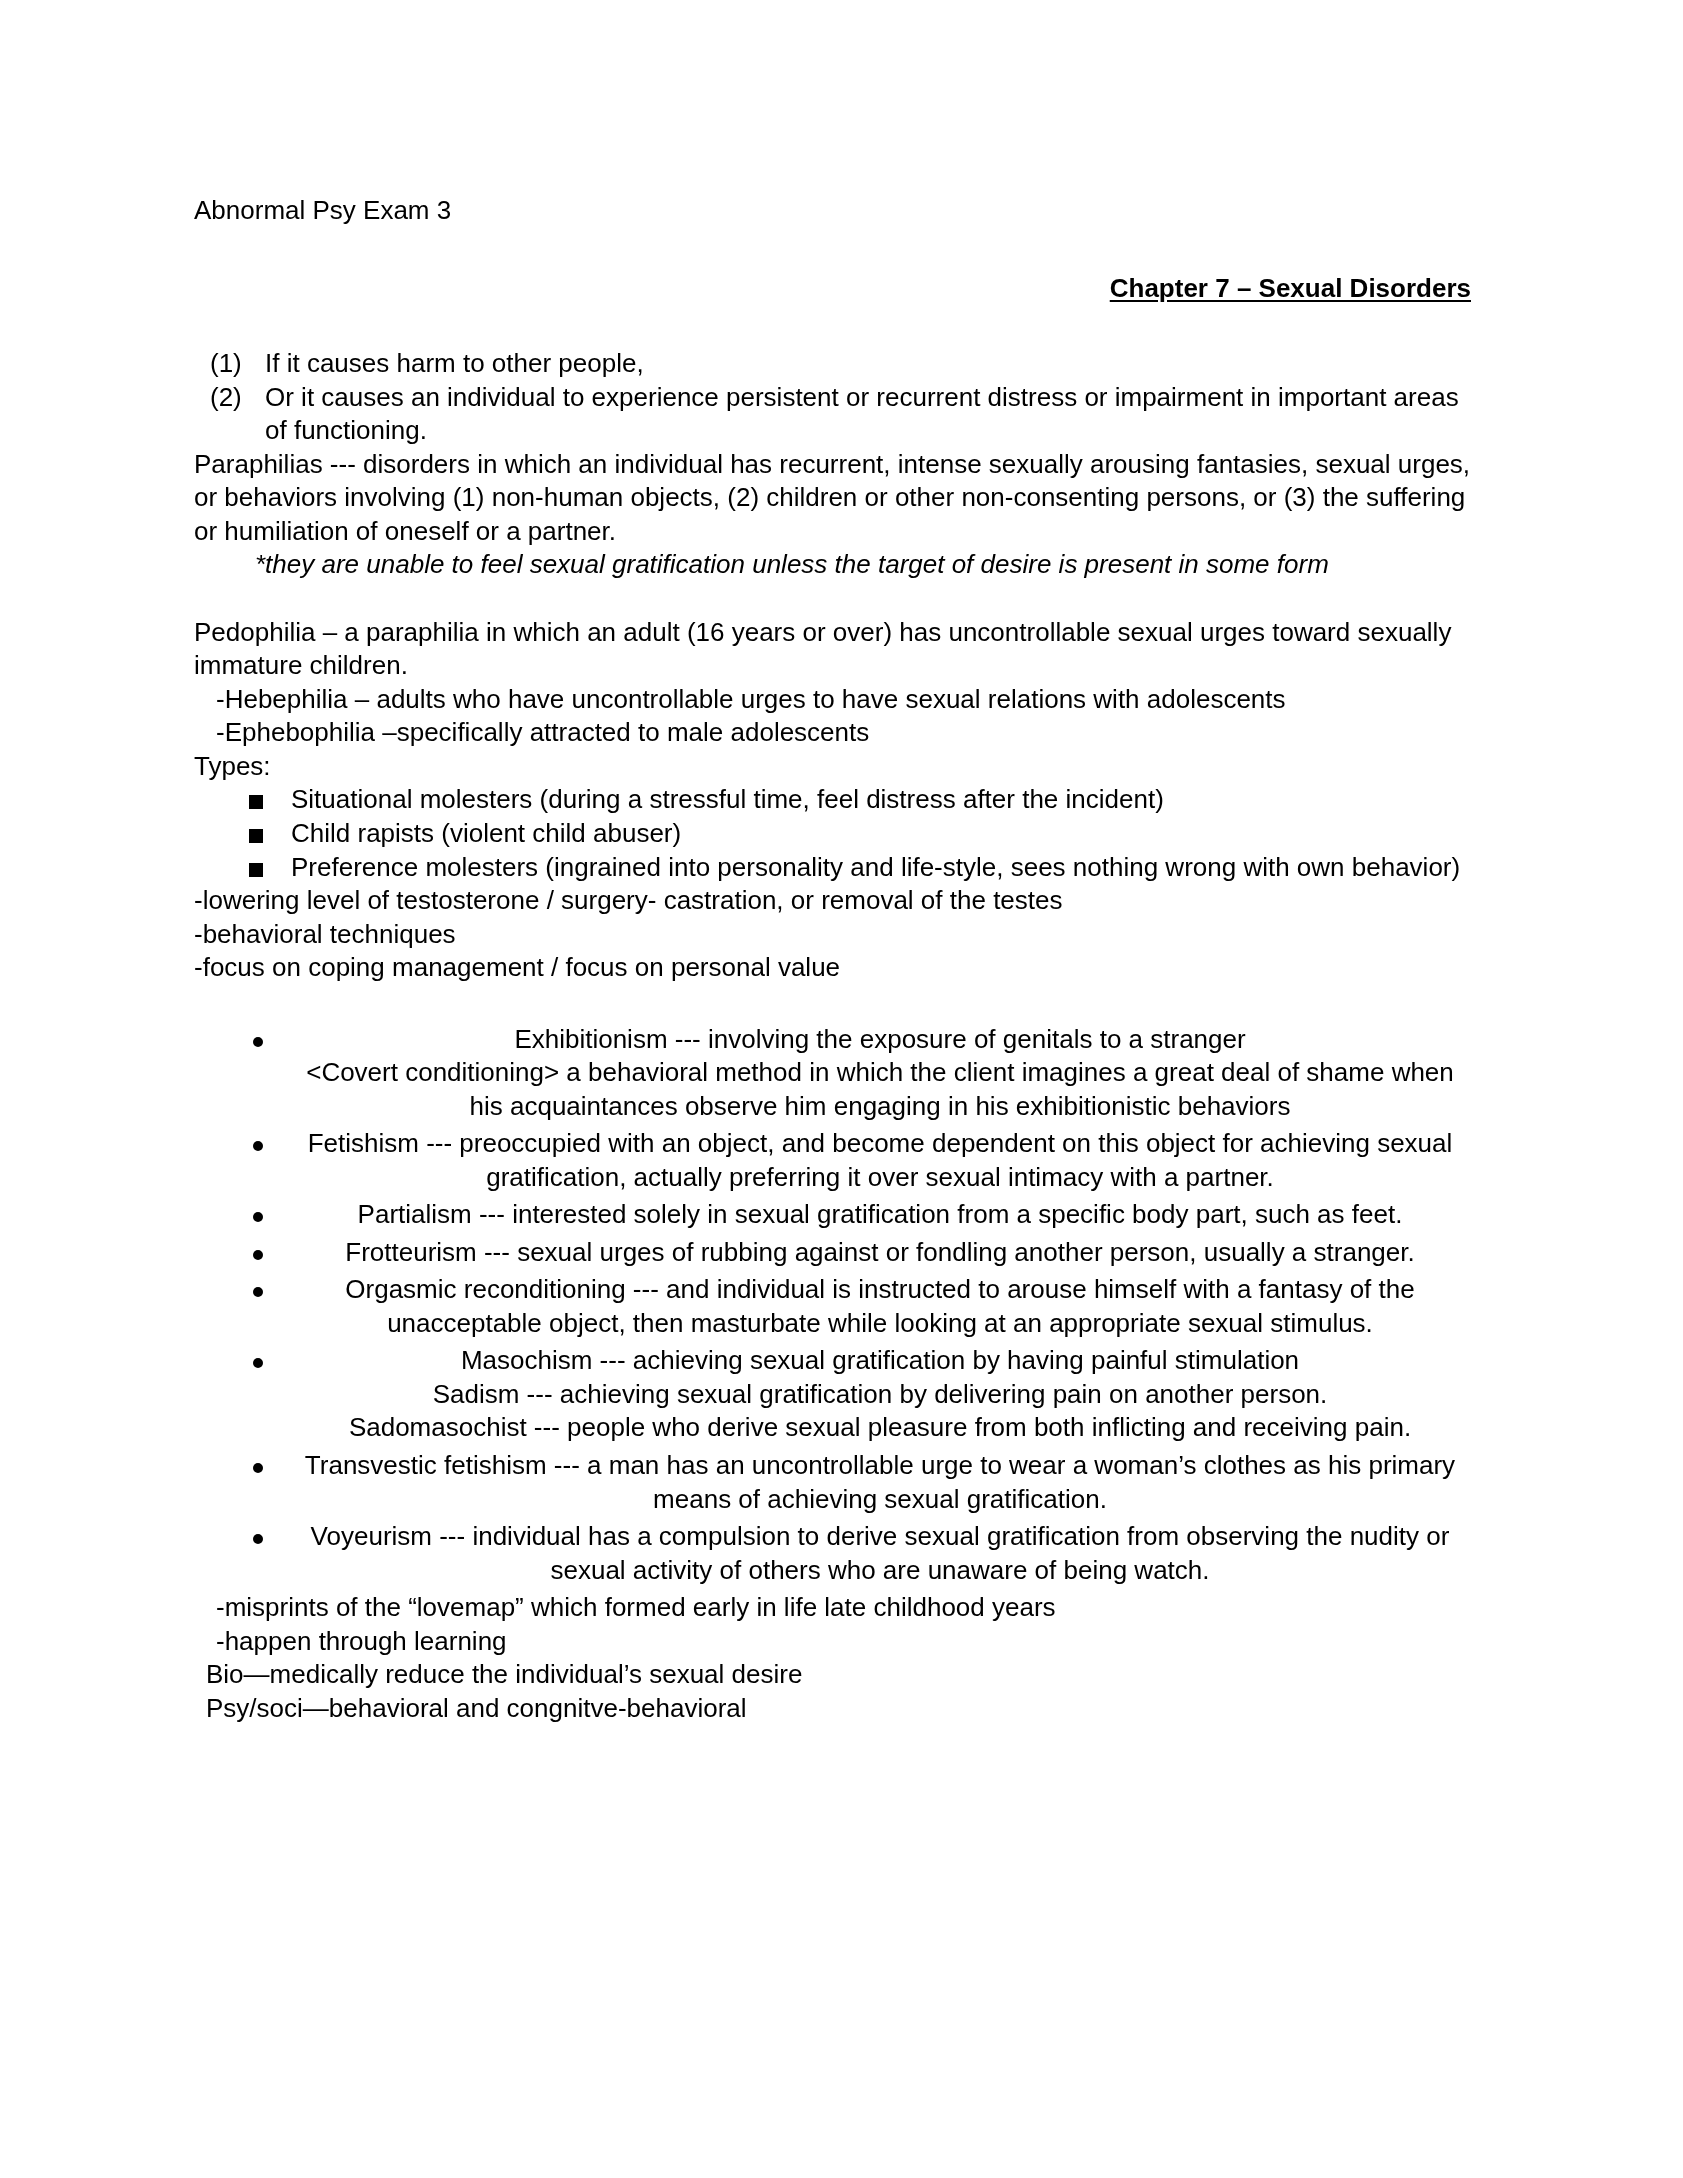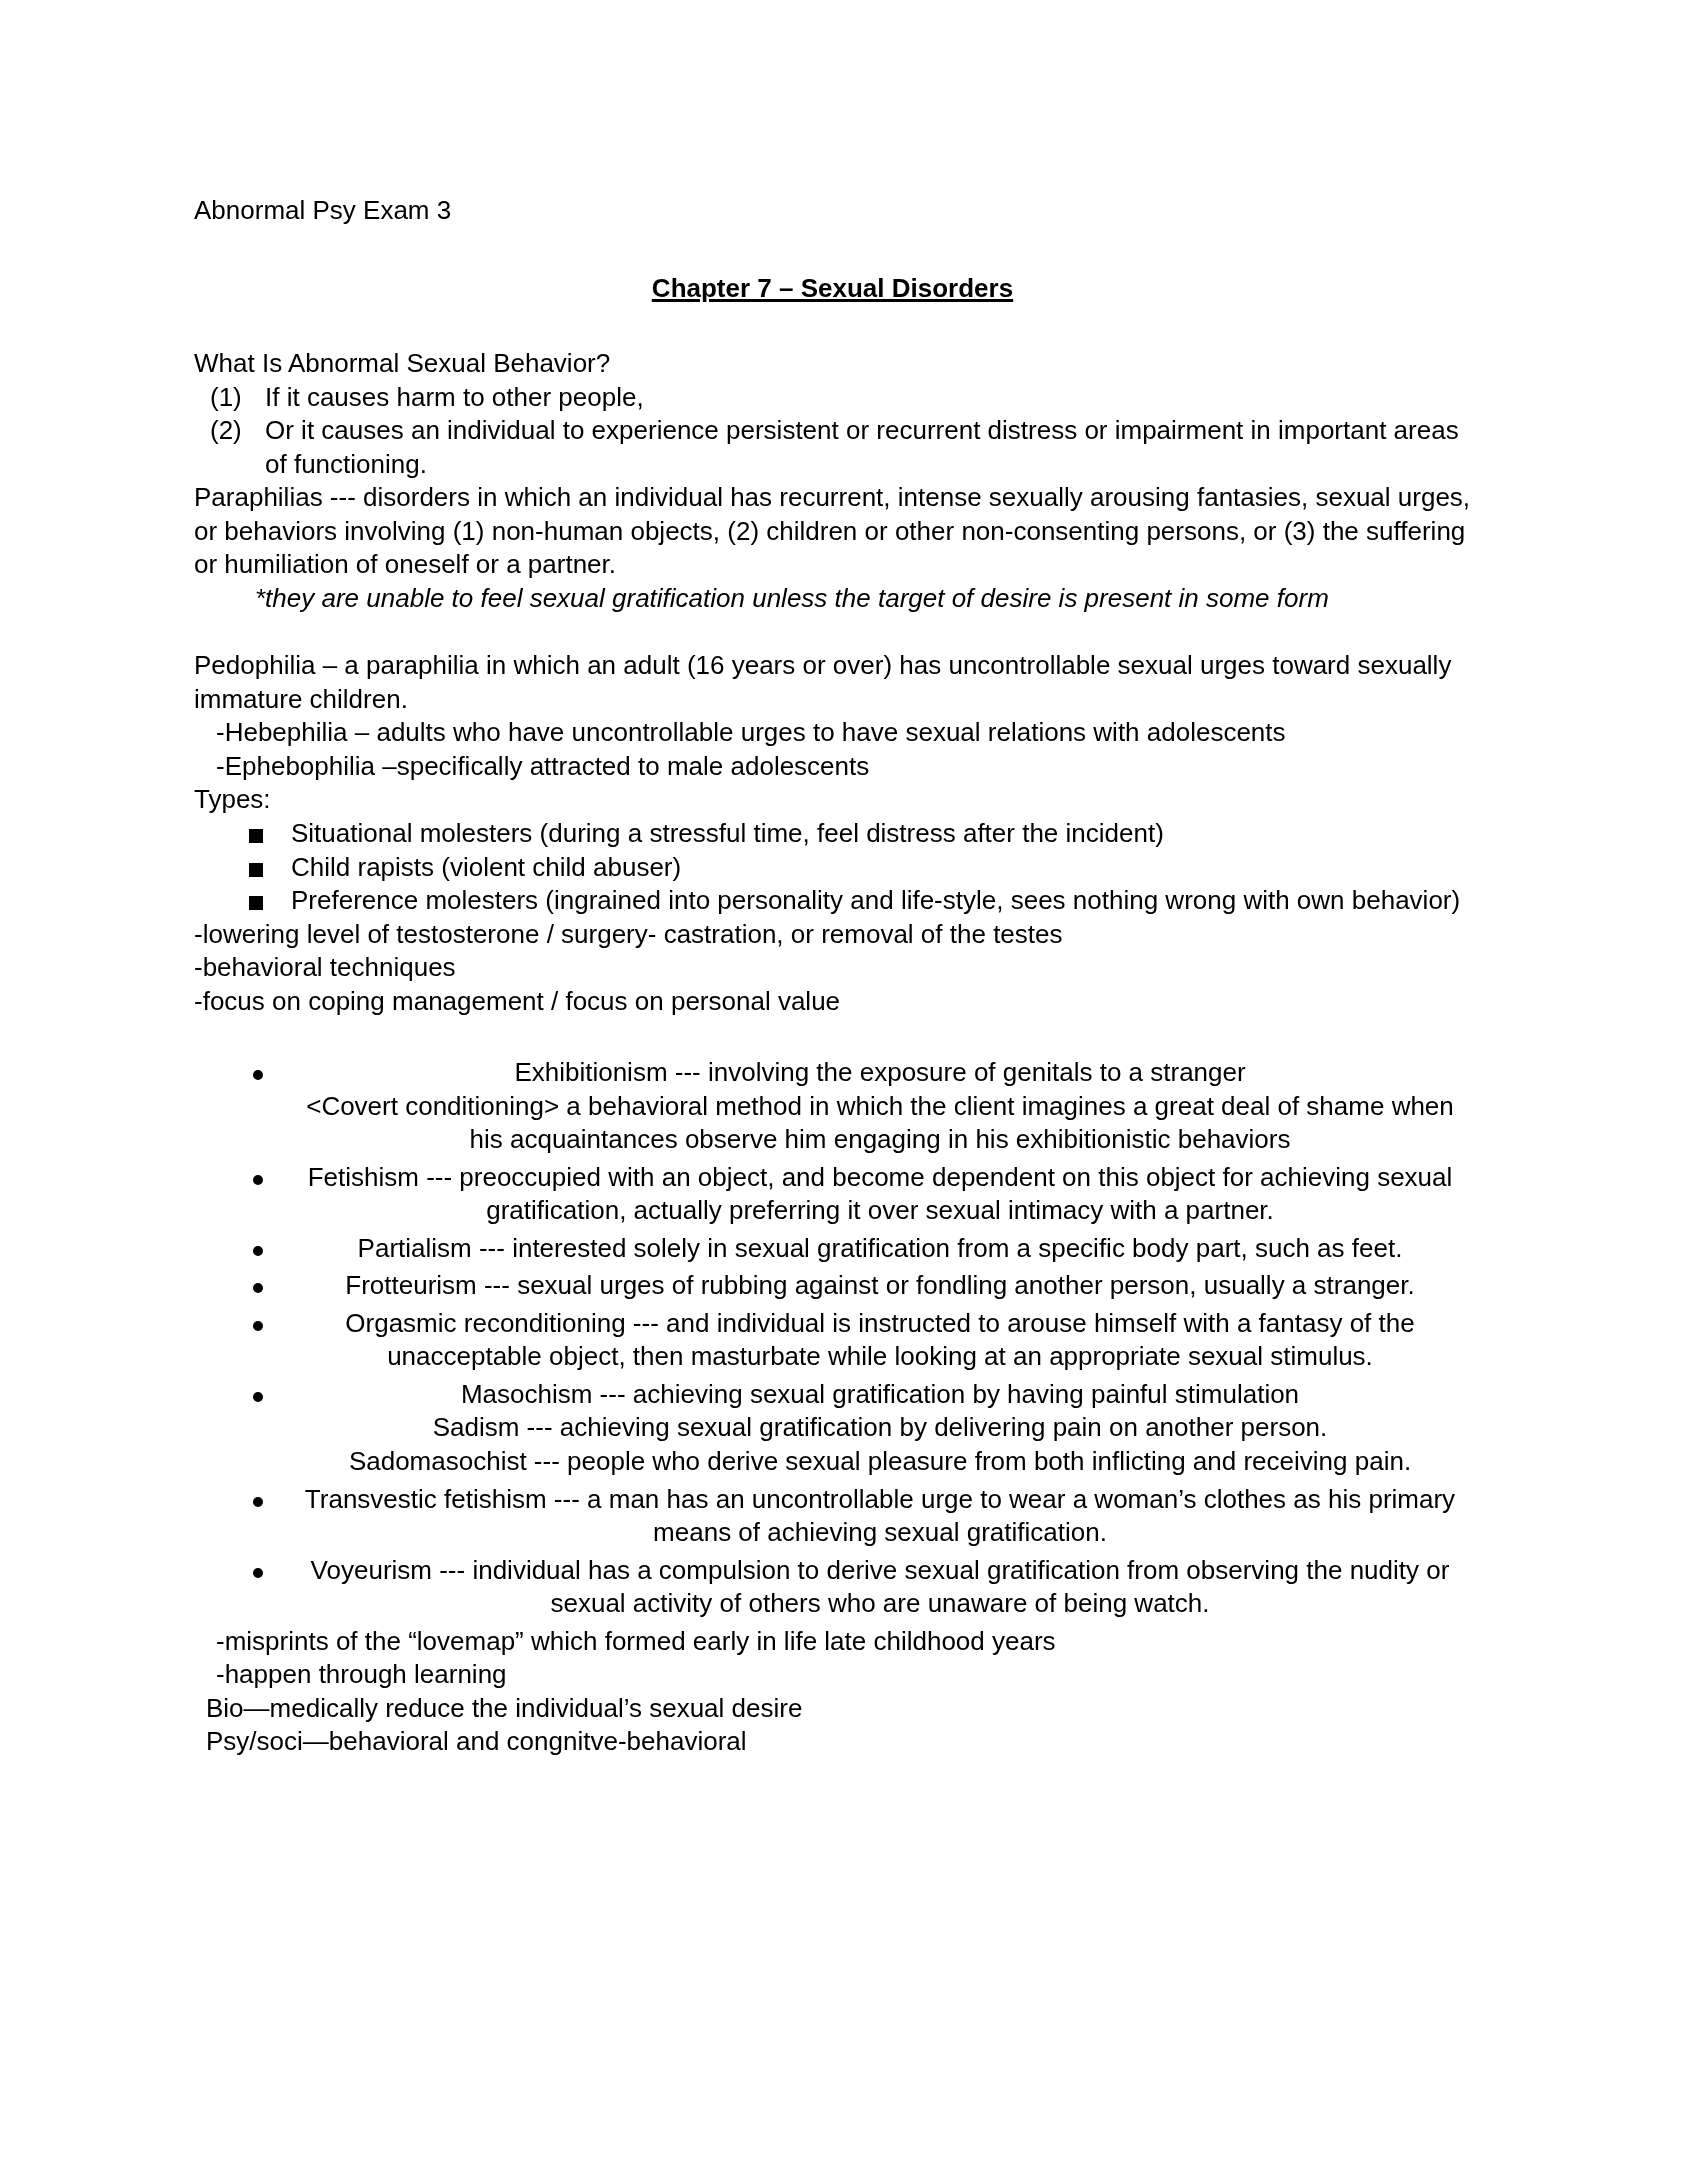--- a/index.html
+++ b/index.html
@@ -24,24 +24,23 @@
   }
   .doc {
     font-size: 26px;
     line-height: 1.29;
     width: 1277px;
   }
   .header-line {
     margin: 0 0 44px 0;
   }
   .chapter-title {
-    text-align: center;
+    text-align: right;
     font-weight: bold;
     margin: 0 0 42px 0;
-    text-decoration: underline;
   }
   .chapter-title span.ul {
     text-decoration: underline;
     text-underline-offset: 3px;
   }
   .para {
     margin: 0;
   }
   .blank {
     height: 34px;
@@ -115,21 +114,20 @@
 </head>
 <body>
 
 <div class="page">
   <div class="doc">
 
     <p class="header-line">Abnormal Psy Exam 3</p>
 
     <p class="chapter-title"><span class="ul">Chapter 7 – Sexual Disorders</span></p>
 
-    <p class="para">What Is Abnormal Sexual Behavior?</p>
 
     <ul class="numlist">
       <li>
         <span class="marker">(1)</span>
         <span>If it causes harm to other people,</span>
       </li>
       <li>
         <span class="marker">(2)</span>
         <span>Or it causes an individual to experience persistent or recurrent distress or impairment in important areas of functioning.</span>
       </li>

